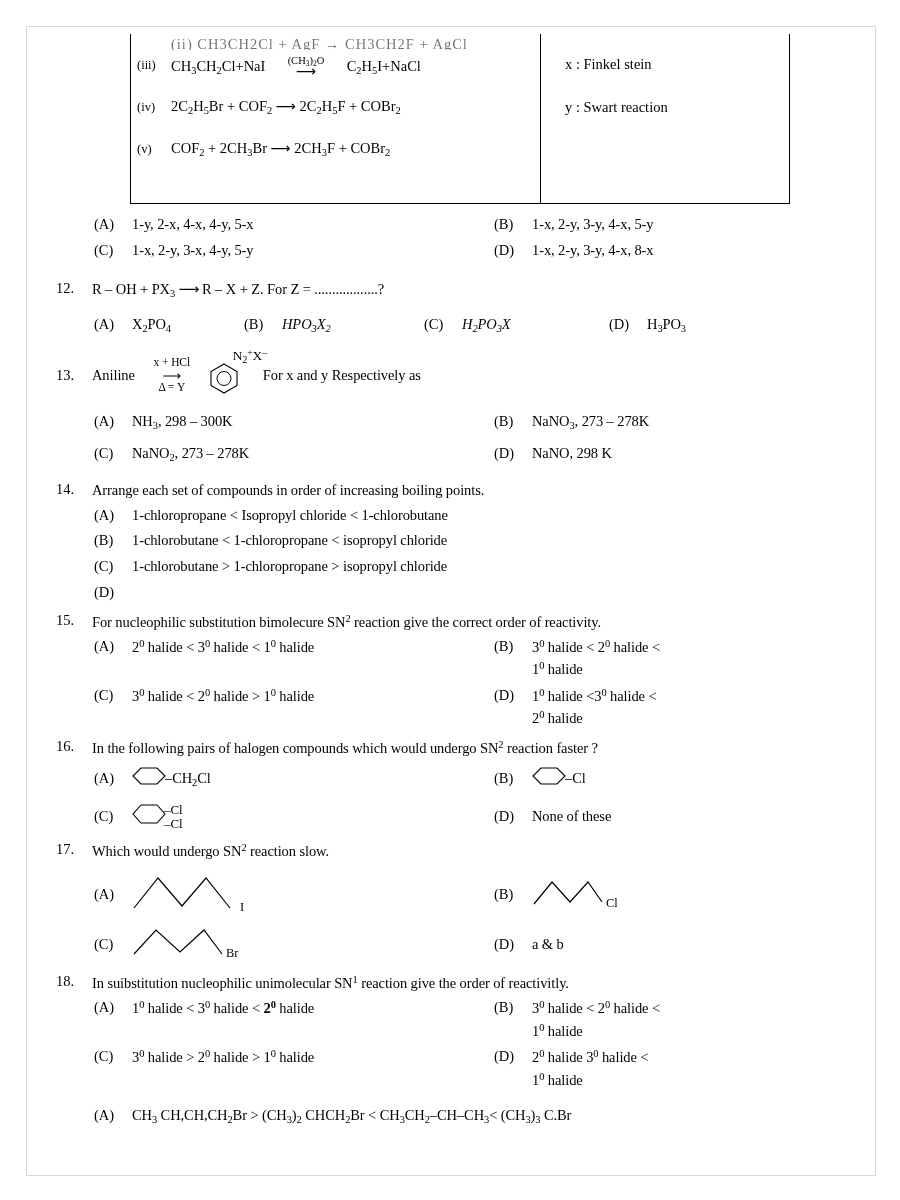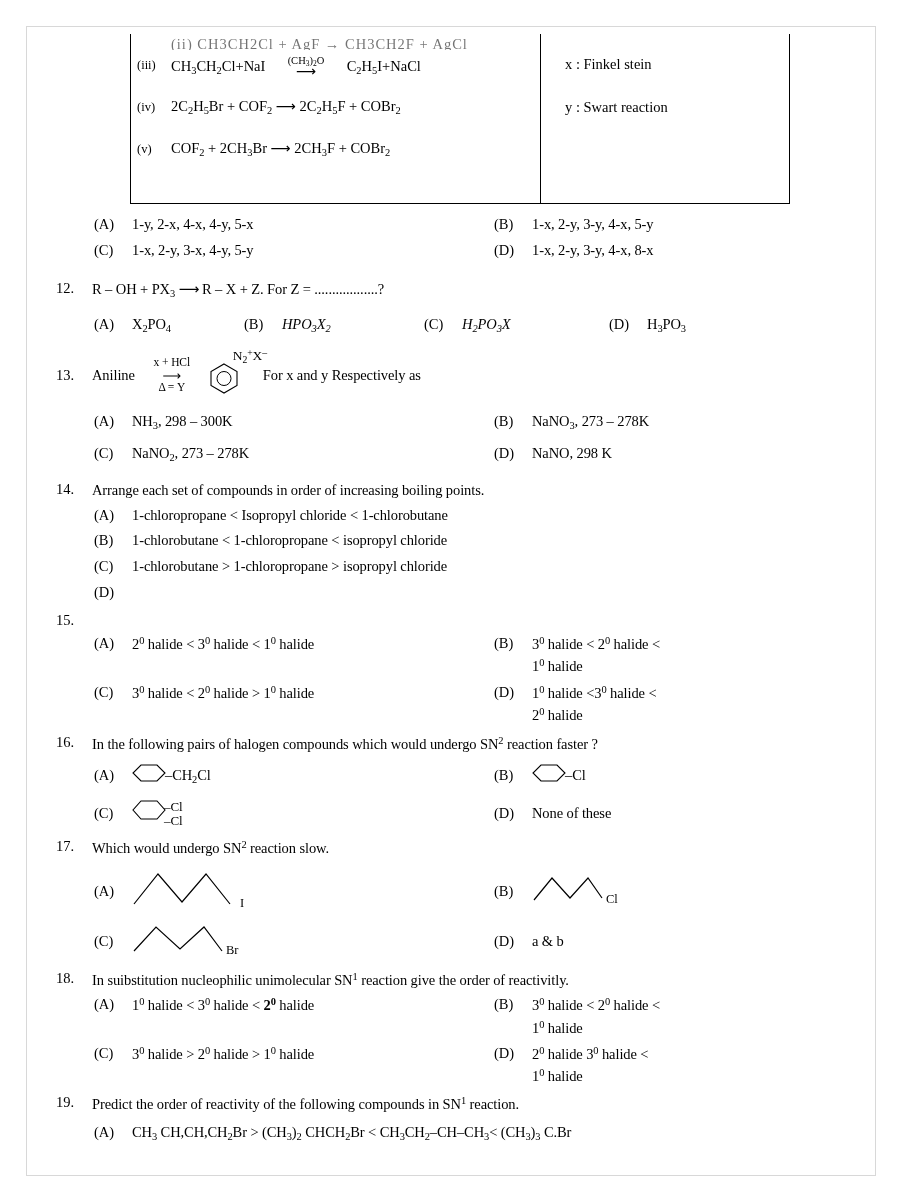--- a/index.html
+++ b/index.html
@@ -331,20 +331,21 @@
     <span class="opt-lab">(C)</span>
     <span class="opt-txt">1-chlorobutane &gt; 1-chloropropane &gt; isopropyl chloride</span>
   </div>
   <div class="opt-line indent" style="margin-top:4px;">
     <span class="opt-lab">(D)</span>
   </div>
 
   <div style="height:8px"></div>
   <div class="qrow">
     <div class="qnum">15.</div>
+    <div class="qtext">For nucleophilic substitution bimolecure SN<sup>2</sup> reaction give the correct order of reactivity.</div>
   </div>
   <div class="opt-line indent" style="margin-top:4px;">
     <div class="opt col-a">
       <span class="opt-lab">(A)</span>
       <span class="opt-txt">2<sup>0</sup> halide &lt; 3<sup>0</sup> halide &lt; 1<sup>0</sup> halide</span>
     </div>
     <div class="opt col-b">
       <span class="opt-lab">(B)</span>
       <span class="opt-txt">3<sup>0</sup> halide &lt; 2<sup>0</sup> halide &lt; 1<sup>0</sup> halide</span>
     </div>
@@ -478,22 +479,18 @@
       <span class="opt-lab">(C)</span>
       <span class="opt-txt">3<sup>0</sup> halide &gt; 2<sup>0</sup> halide &gt; 1<sup>0</sup> halide</span>
     </div>
     <div class="opt col-b">
       <span class="opt-lab">(D)</span>
       <span class="opt-txt">2<sup>0</sup> halide 3<sup>0</sup> halide &lt; 1<sup>0</sup> halide</span>
     </div>
   </div>
 
   <div style="height:6px"></div>
-  <div class="qrow">
-    <div class="qnum">19.</div>
-    <div class="qtext">Predict the order of reactivity of the following compounds in SN<sup>1</sup> reaction.</div>
-  </div>
   <div class="opt-line indent" style="margin-top:8px;">
     <span class="opt-lab">(A)</span>
     <span class="opt-txt">CH<sub>3</sub> CH,CH,CH<sub>2</sub>Br &gt; (CH<sub>3</sub>)<sub>2</sub> CHCH<sub>2</sub>Br &lt; CH<sub>3</sub>CH<sub>2</sub>–CH–CH<sub>3</sub>&lt; (CH<sub>3</sub>)<sub>3</sub> C.Br</span>
   </div>
 
 </div>
 
 </body></html>

